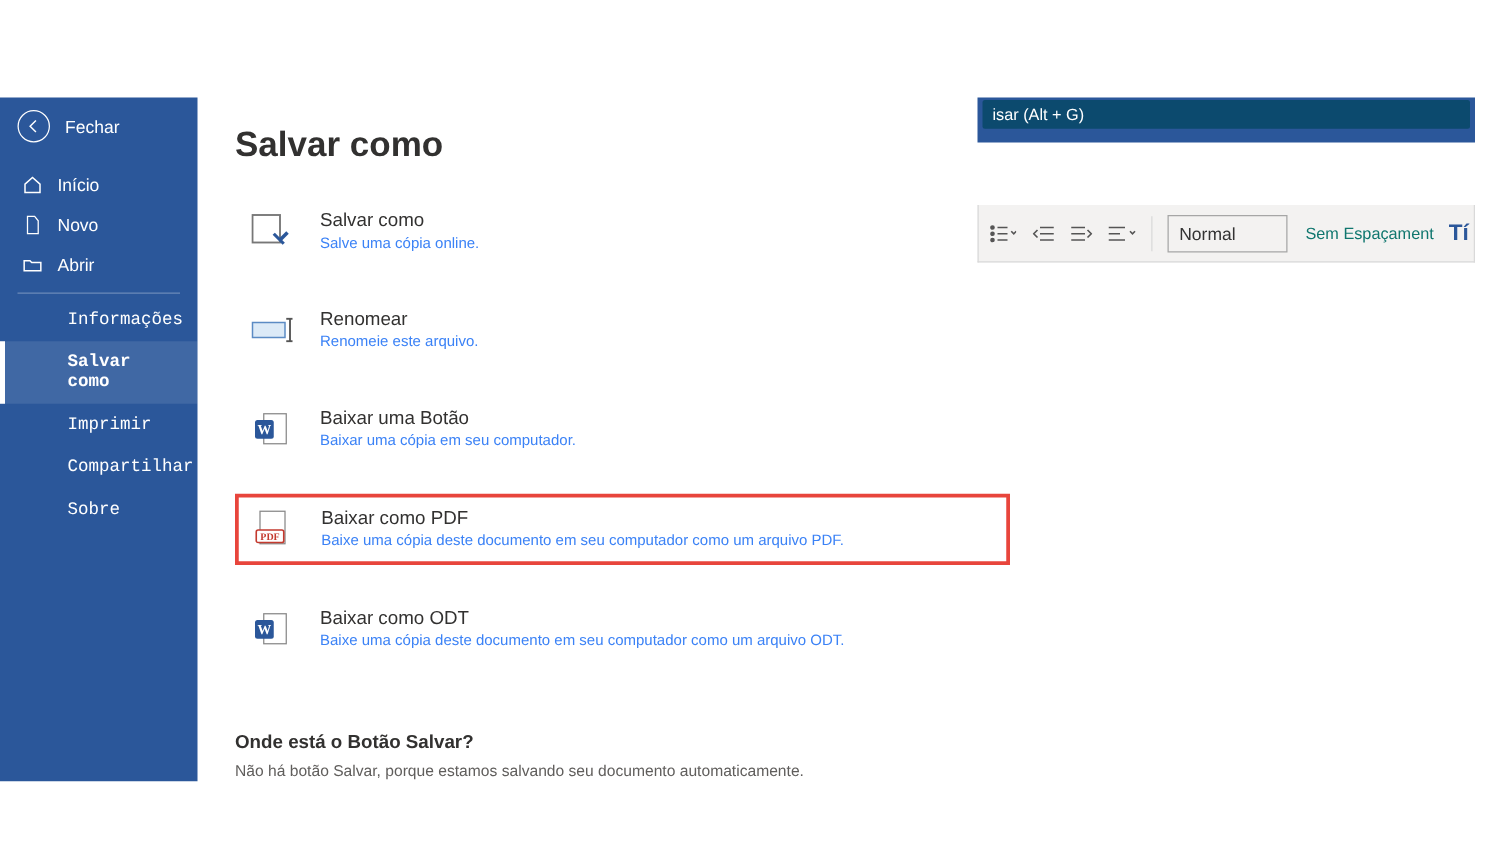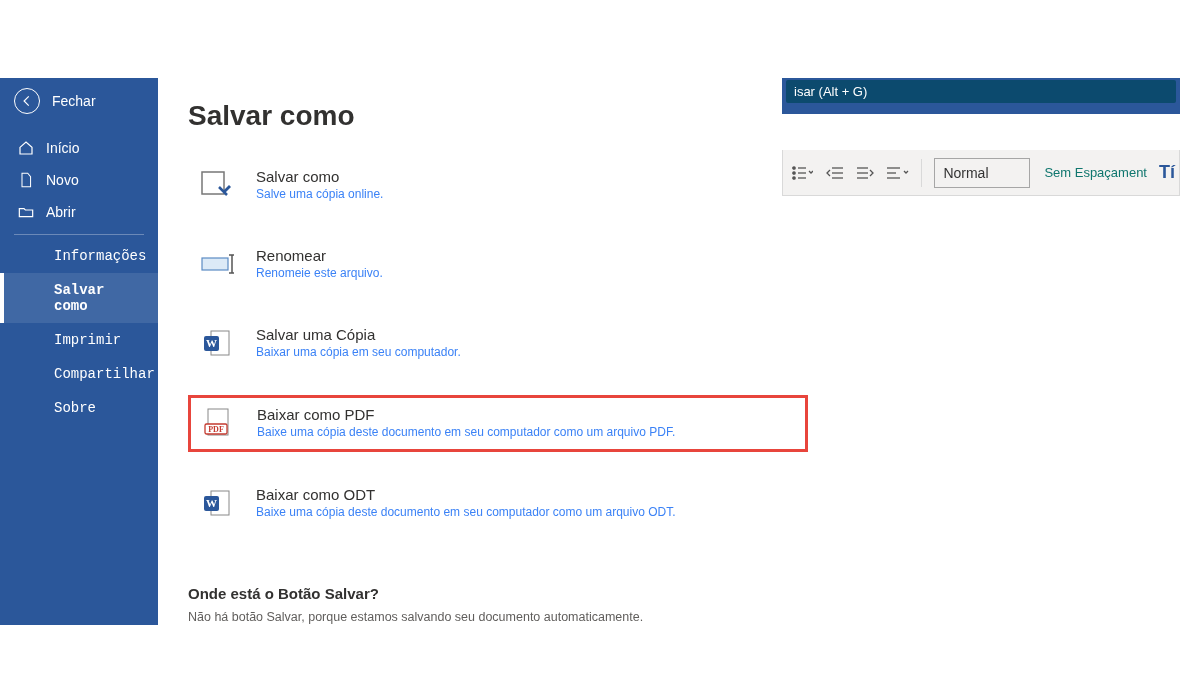--- a/index.html
+++ b/index.html
@@ -170,21 +170,21 @@
     border-radius: 2px;
   }
   .toolbar {
     background: #f3f2f1;
     border: 1px solid #d9d9d9;
     border-top: none;
     display: flex;
     align-items: center;
     padding: 2px 4px;
     height: 46px;
-    margin-top: 36px;
+    margin-top: 50px;
     gap: 6px;
   }
   .tb-btn {
     width: 26px;
     height: 26px;
     display: flex;
     align-items: center;
     justify-content: center;
     color: #555;
   }
@@ -304,21 +304,21 @@
 
     <div class="option-row">
       <div class="option-icon">
         <svg width="28" height="28" viewBox="0 0 28 28">
             <rect x="8" y="2" width="18" height="24" fill="#fff" stroke="#888" stroke-width="1"></rect>
             <rect x="1" y="7" width="15" height="15" rx="2" fill="#2b579a"></rect>
             <text x="8.5" y="18" text-anchor="middle" fill="#fff" font-size="11" font-weight="bold" font-family="Segoe UI">W</text>
           </svg>
       </div>
       <div class="option-text">
-        <div class="option-title">Salvar uma Cópia</div>
+        <div class="option-title">Baixar uma Botão</div>
         <div class="option-desc">Baixar uma cópia em seu computador.</div>
       </div>
     </div>
 
     <div class="option-row highlighted">
       <div class="option-icon">
         <svg width="28" height="30" viewBox="0 0 28 30">
             <rect x="4" y="1" width="20" height="26" fill="#fff" stroke="#888" stroke-width="1"></rect>
             <rect x="1" y="16" width="22" height="10" rx="1.5" fill="#fff" stroke="#c43a2f" stroke-width="1.3"></rect>
             <text x="12" y="24" text-anchor="middle" fill="#c43a2f" font-size="8" font-weight="bold" font-family="Segoe UI">PDF</text>

